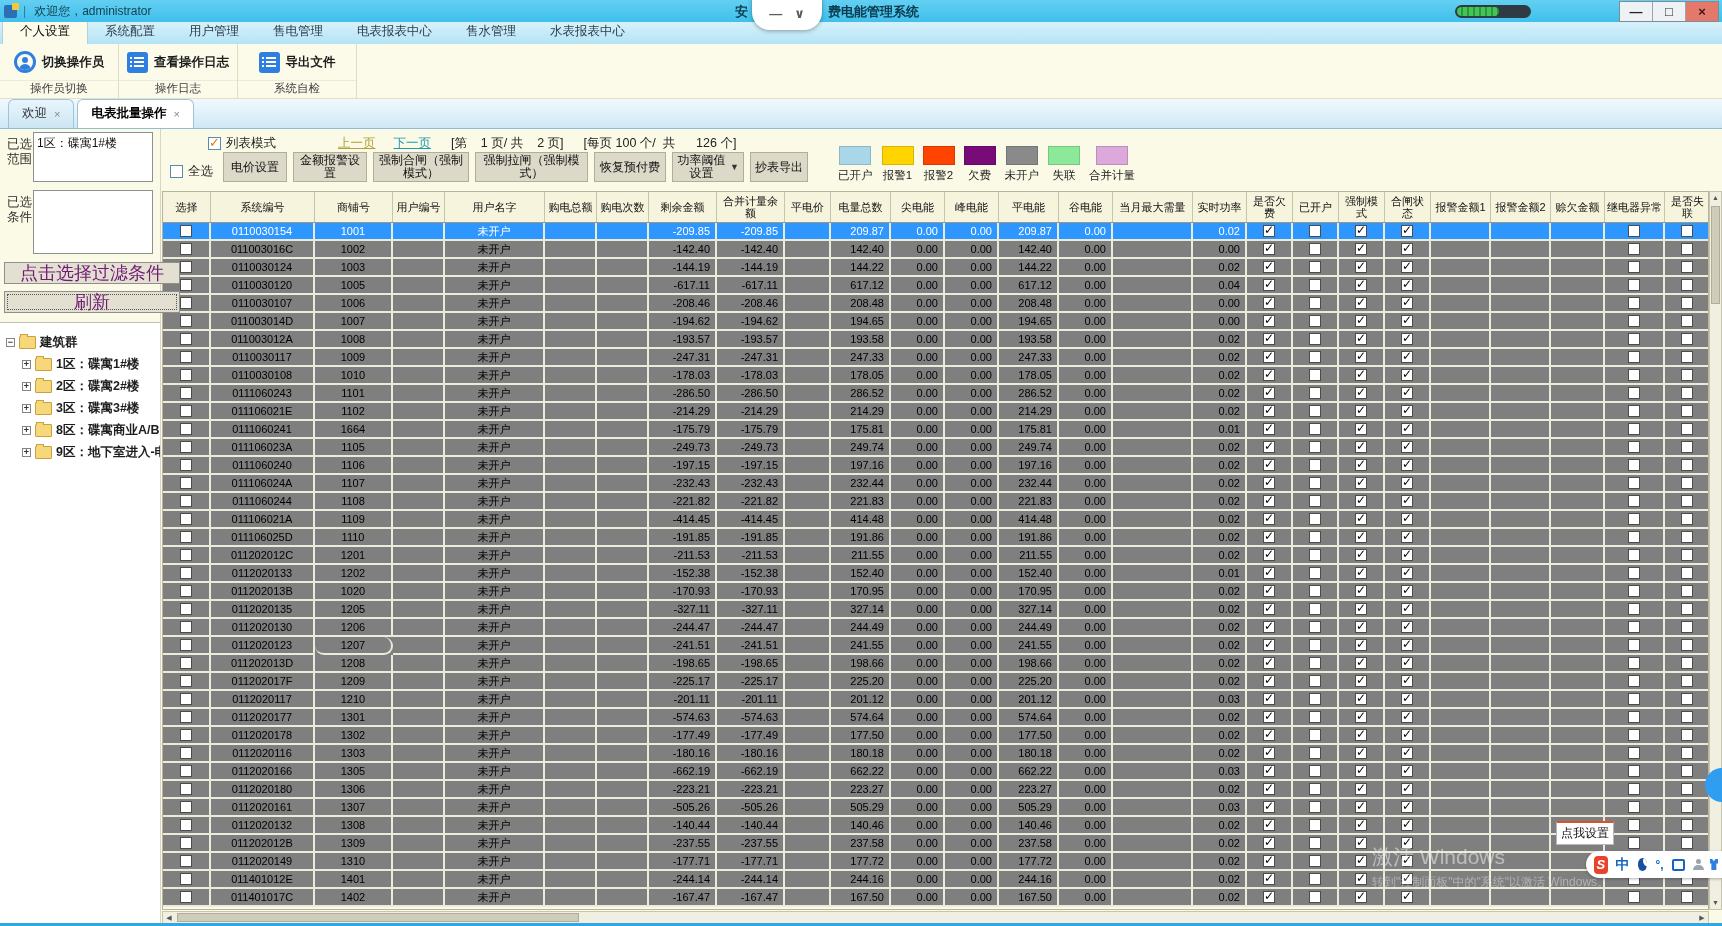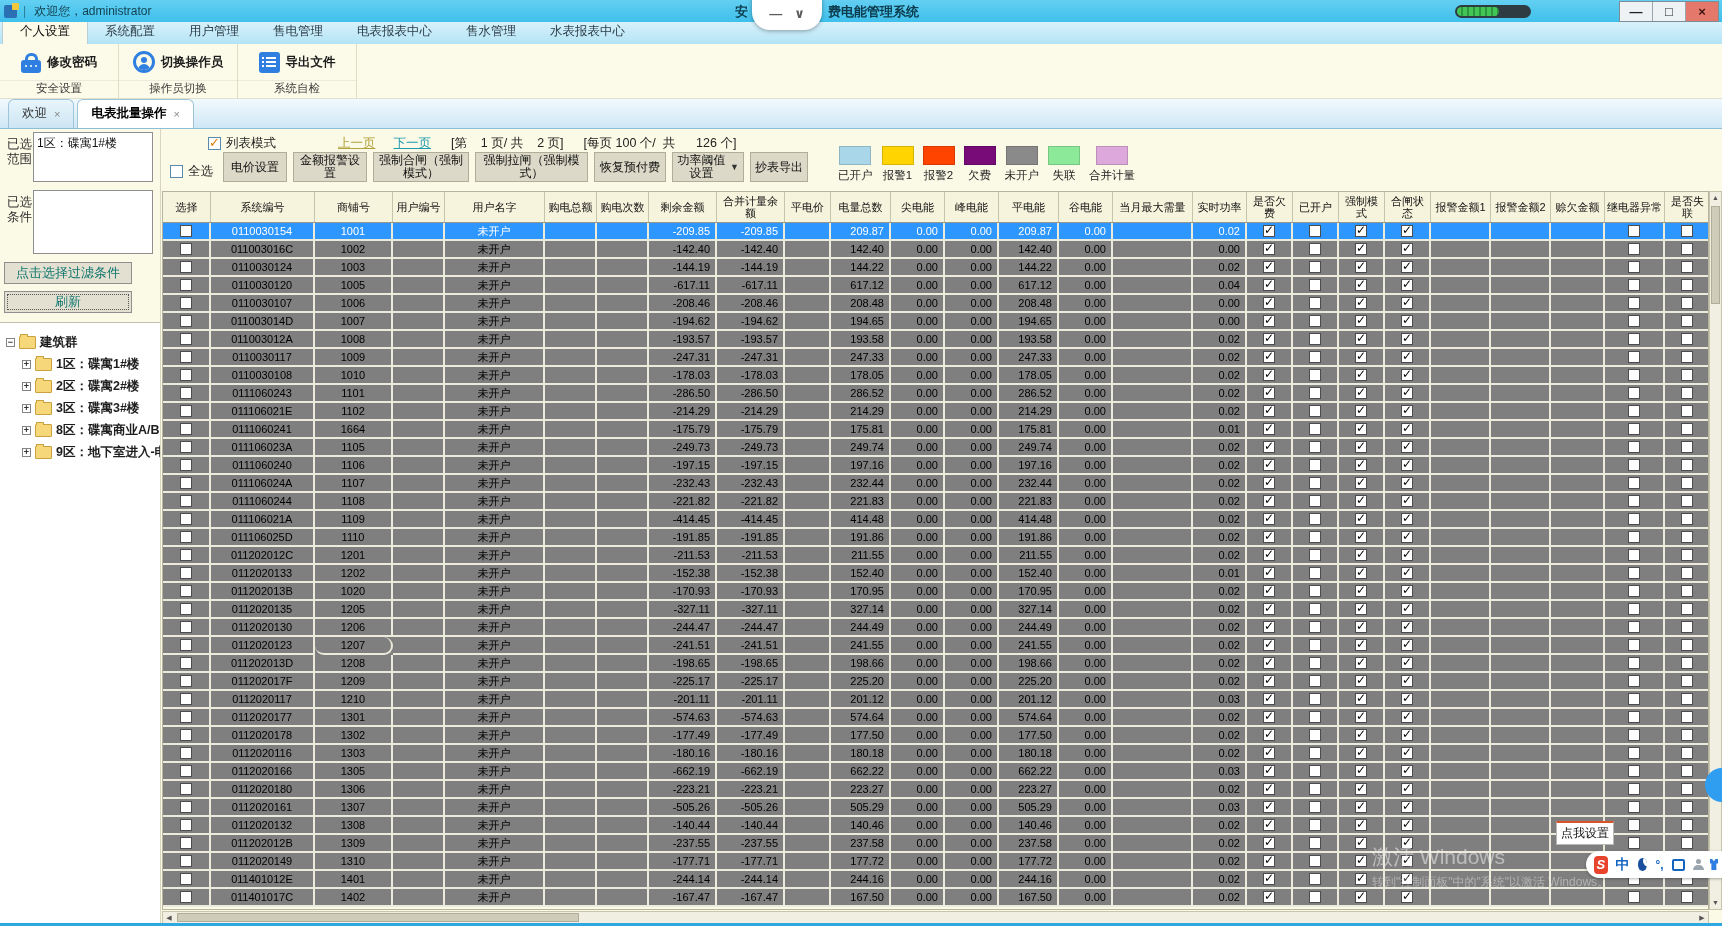--- a/index.html
+++ b/index.html
@@ -62,22 +62,22 @@
     background:linear-gradient(#e8f5fc,#cde6f3);cursor:default;}
   .dtab.active{background:#ffffff;font-weight:bold;color:#000;}
   .dtab .x{color:#888;font-size:11px;font-weight:normal;}
 
   
   .sidebar{position:absolute;left:0;top:128px;width:160px;bottom:0;background:#fbfae6;
     border-right:1px solid #d8d5c0;z-index:1;}
   .side-label{position:absolute;left:7px;width:28px;font-size:12.5px;line-height:15px;color:#2c2c2c;}
   .side-box{position:absolute;left:33px;width:120px;background:#fff;border:1px solid #8f8f8f;
     font-size:12px;padding:2px 3px;box-sizing:border-box;color:#111;}
-  .side-btn{position:absolute;left:4px;width:128px;height:22px;background:#e3e0d2;border:1px solid #8f8f8f;
-    font-size:13px;text-align:center;line-height:20px;color:#0f766e;box-sizing:border-box;cursor:default;}
+  .side-btn{position:absolute;left:4px;width:176px;height:22px;background:#e3e0d2;border:1px solid #8f8f8f;
+    font-size:18px;text-align:center;line-height:20px;color:#701a75;box-sizing:border-box;cursor:default;}
   .side-btn.dotted{outline:1px dotted #555;outline-offset:-4px;}
   .tree{position:absolute;left:0;right:0;top:194px;bottom:0;background:#fff;border-top:1px solid #c2c0ad;
     padding:8px 0 0 6px;font-size:12.5px;color:#1d1d1d;}
   .titem{display:flex;align-items:center;gap:4px;height:22px;font-weight:bold;white-space:nowrap;overflow:hidden;}
   .titem.child{padding-left:16px;}
   .texp{flex:0 0 9px;width:9px;height:9px;border:1px solid #848484;background:#fff;font-size:9px;
     line-height:7px;text-align:center;color:#333;box-sizing:border-box;}
   .tfolder{flex:0 0 15px;width:15px;height:11px;background:#f6d87a;border:1px solid #c9a23e;
     border-radius:1px;position:relative;}
   .tfolder::before{content:"";position:absolute;left:0;top:-3px;width:6px;height:2px;background:#f6d87a;
@@ -183,31 +183,31 @@
       <div class="menu-item">用户管理</div>
       <div class="menu-item">售电管理</div>
       <div class="menu-item">电表报表中心</div>
       <div class="menu-item">售水管理</div>
       <div class="menu-item">水表报表中心</div>
     </div>
 
   <div class="ribbon" id="ribbon">
       <div class="rgroup">
         <div class="rbtn">
-          <span class="ricon lock-icon"></span>
-          <span>修改密码</span>
-        </div>
-        <div class="rlabel">安全设置</div>
+          <span class="ricon person-icon"></span>
+          <span>切换操作员</span>
+        </div>
+        <div class="rlabel">操作员切换</div>
       </div>
       <div class="rgroup">
         <div class="rbtn">
-          <span class="ricon person-icon"></span>
-          <span>切换操作员</span>
-        </div>
-        <div class="rlabel">操作员切换</div>
+          <span class="ricon log-icon"></span>
+          <span>查看操作日志</span>
+        </div>
+        <div class="rlabel">操作日志</div>
       </div>
       <div class="rgroup">
         <div class="rbtn">
           <span class="ricon export-icon"></span>
           <span>导出文件</span>
         </div>
         <div class="rlabel">系统自检</div>
       </div>
     </div>
 

